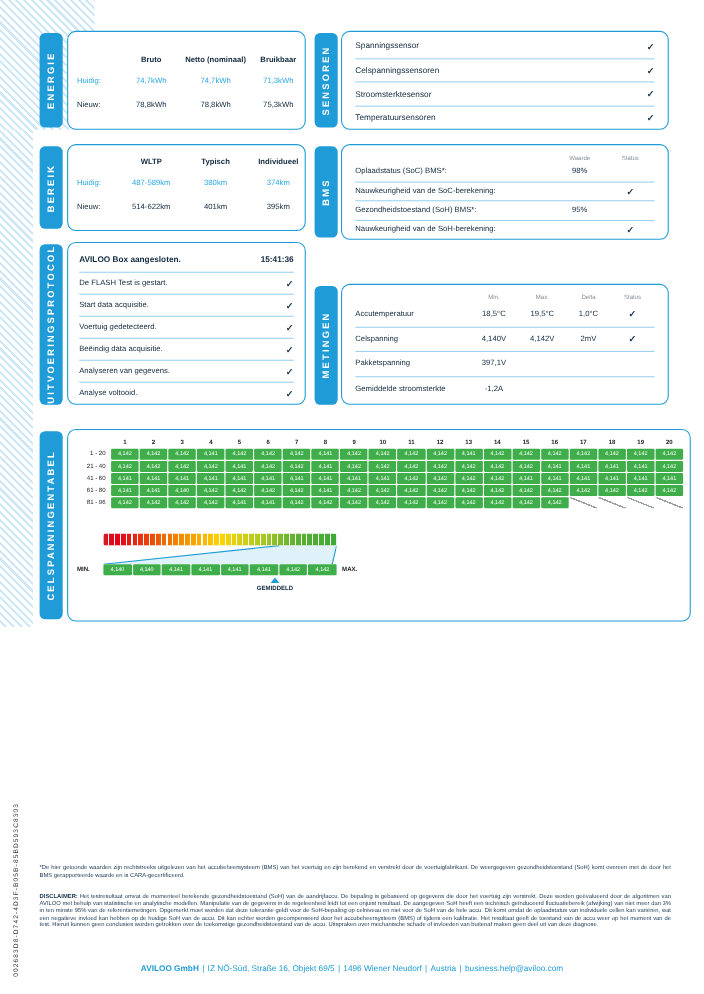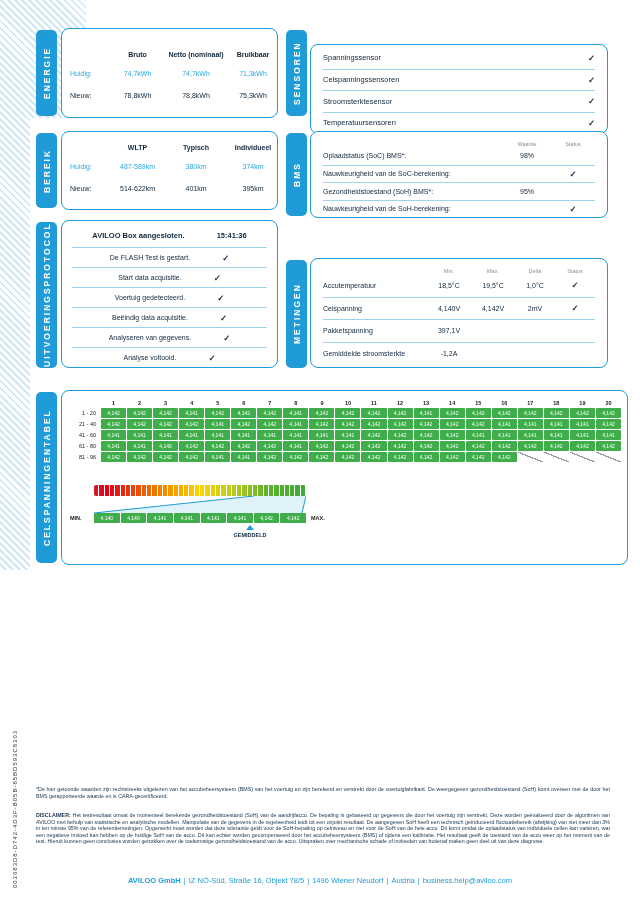--- a/index.html
+++ b/index.html
@@ -25,21 +25,21 @@
   .kv-corner {}
   .kv-head { display:flex; align-items:flex-end; justify-content:center; text-align:center;
     font-size:7px; font-weight:bold; color:#10283d; line-height:1.15; padding-bottom:3px; }
   .kv-grid.tall .kv-head { height:28px; }
   .kv-grid.short .kv-head { height:18px; }
   .kv-label { font-size:7px; color:#10283d; height:22px; display:flex; align-items:center; padding-left:2px; }
   .kv-val { font-size:7px; color:#10283d; height:22px; display:flex; align-items:center; justify-content:center; }
   .hl { color:#2ba8e0; }
 
   
-  .prow { display:flex; justify-content:center; align-items:center; height:20px;
+  .prow { display:flex; justify-content:space-between; align-items:center; height:20px;
     border-top:1px solid #9dd3ef; font-size:7px; color:#10283d;gap:32px; }
   .prow.title { height:24px; border-top:none; }
   .ptitle, .ptime { font-size:7.5px; font-weight:bold; color:#10283d; }
   .check { font-size:8.5px; font-weight:bold; color:#16304a; }
 
   
   .srow { display:flex; justify-content:space-between; align-items:center; height:21.5px;
     font-size:7.5px; color:#10283d; }
   .srow + .srow { border-top:1px solid #9dd3ef; }
 
@@ -163,21 +163,21 @@
           <span class="check">✓</span>
         </div>
         <div class="prow">
           <span class="ptext">Analyse voltooid.</span>
           <span class="check">✓</span>
         </div>
       </div>
   </div>
 
   <div class="vlabel" style="left:286px;top:30px;height:86px;">SENSOREN</div>
-  <div class="box" style="left:310px;top:44px;width:298px;height:90px;padding:2px 12px;">
+  <div class="box" style="left:310px;top:28px;width:298px;height:90px;padding:2px 12px;">
     <div id="sensoren-rows">
         <div class="srow">
           <span>Spanningssensor</span>
           <span class="check">✓</span>
         </div>
         <div class="srow">
           <span>Celspanningssensoren</span>
           <span class="check">✓</span>
         </div>
         <div class="srow">
@@ -412,16 +412,16 @@
       </div>
     <div class="maxlab">MAX.</div>
     <div class="avgtick"></div>
     <div class="avglab">GEMIDDELD</div>
   </div>
 
   <div class="footnote">*De hier getoonde waarden zijn rechtstreeks uitgelezen van het accubeheersysteem (BMS) van het voertuig en zijn berekend en verstrekt door de voertuigfabrikant. De weergegeven gezondheidstoestand (SoH) komt overeen met de door het BMS gerapporteerde waarde en is CARA-gecertificeerd.</div>
   <div class="disclaimer">
     <b>DISCLAIMER:</b><span> Het testresultaat omvat de momenteel berekende gezondheidstoestand (SoH) van de aandrijfaccu. De bepaling is gebaseerd op gegevens die door het voertuig zijn verstrekt. Deze worden geëvalueerd door de algoritmen van AVILOO met behulp van statistische en analytische modellen. Manipulatie van de gegevens in de regeleenheid leidt tot een onjuist resultaat. De aangegeven SoH heeft een technisch geïnduceerd fluctuatiebereik (afwijking) van niet meer dan 3% in ten minste 95% van de referentiemetingen. Opgemerkt moet worden dat deze tolerantie geldt voor de SoH-bepaling op celniveau en niet voor de SoH van de hele accu. Dit komt omdat de oplaadstatus van individuele cellen kan variëren, wat een negatieve invloed kan hebben op de huidige SoH van de accu. Dit kan echter worden gecompenseerd door het accubeheersysteem (BMS) of tijdens een kalibratie. Het resultaat geeft de toestand van de accu weer op het moment van de test. Hieruit kunnen geen conclusies worden getrokken over de toekomstige gezondheidstoestand van de accu. Uitspraken over mechanische schade of invloeden van buitenaf maken geen deel uit van deze diagnose.</span>
   </div>
-  <div class="footer" id="footer"><span class="bold">AVILOO GmbH</span><span class="sep">|</span><span class="">IZ NÖ-Süd, Straße 16, Objekt 78/5</span><span class="sep">|</span><span class="">1496 Wiener Neudorf</span><span class="sep">|</span><span class="">Austria</span><span class="sep">|</span><span class="link">business.help@aviloo.com</span></div>
+  <div class="footer" id="footer"><span class="bold">AVILOO GmbH</span><span class="sep">|</span><span class="">IZ NÖ-Süd, Straße 16, Objekt 69/5</span><span class="sep">|</span><span class="">1496 Wiener Neudorf</span><span class="sep">|</span><span class="">Austria</span><span class="sep">|</span><span class="link">business.help@aviloo.com</span></div>
   <div class="idcode">002683D8-D742-4D3F-B05B-85BD593C8303</div>
 
 </div>
 
 </body></html>

